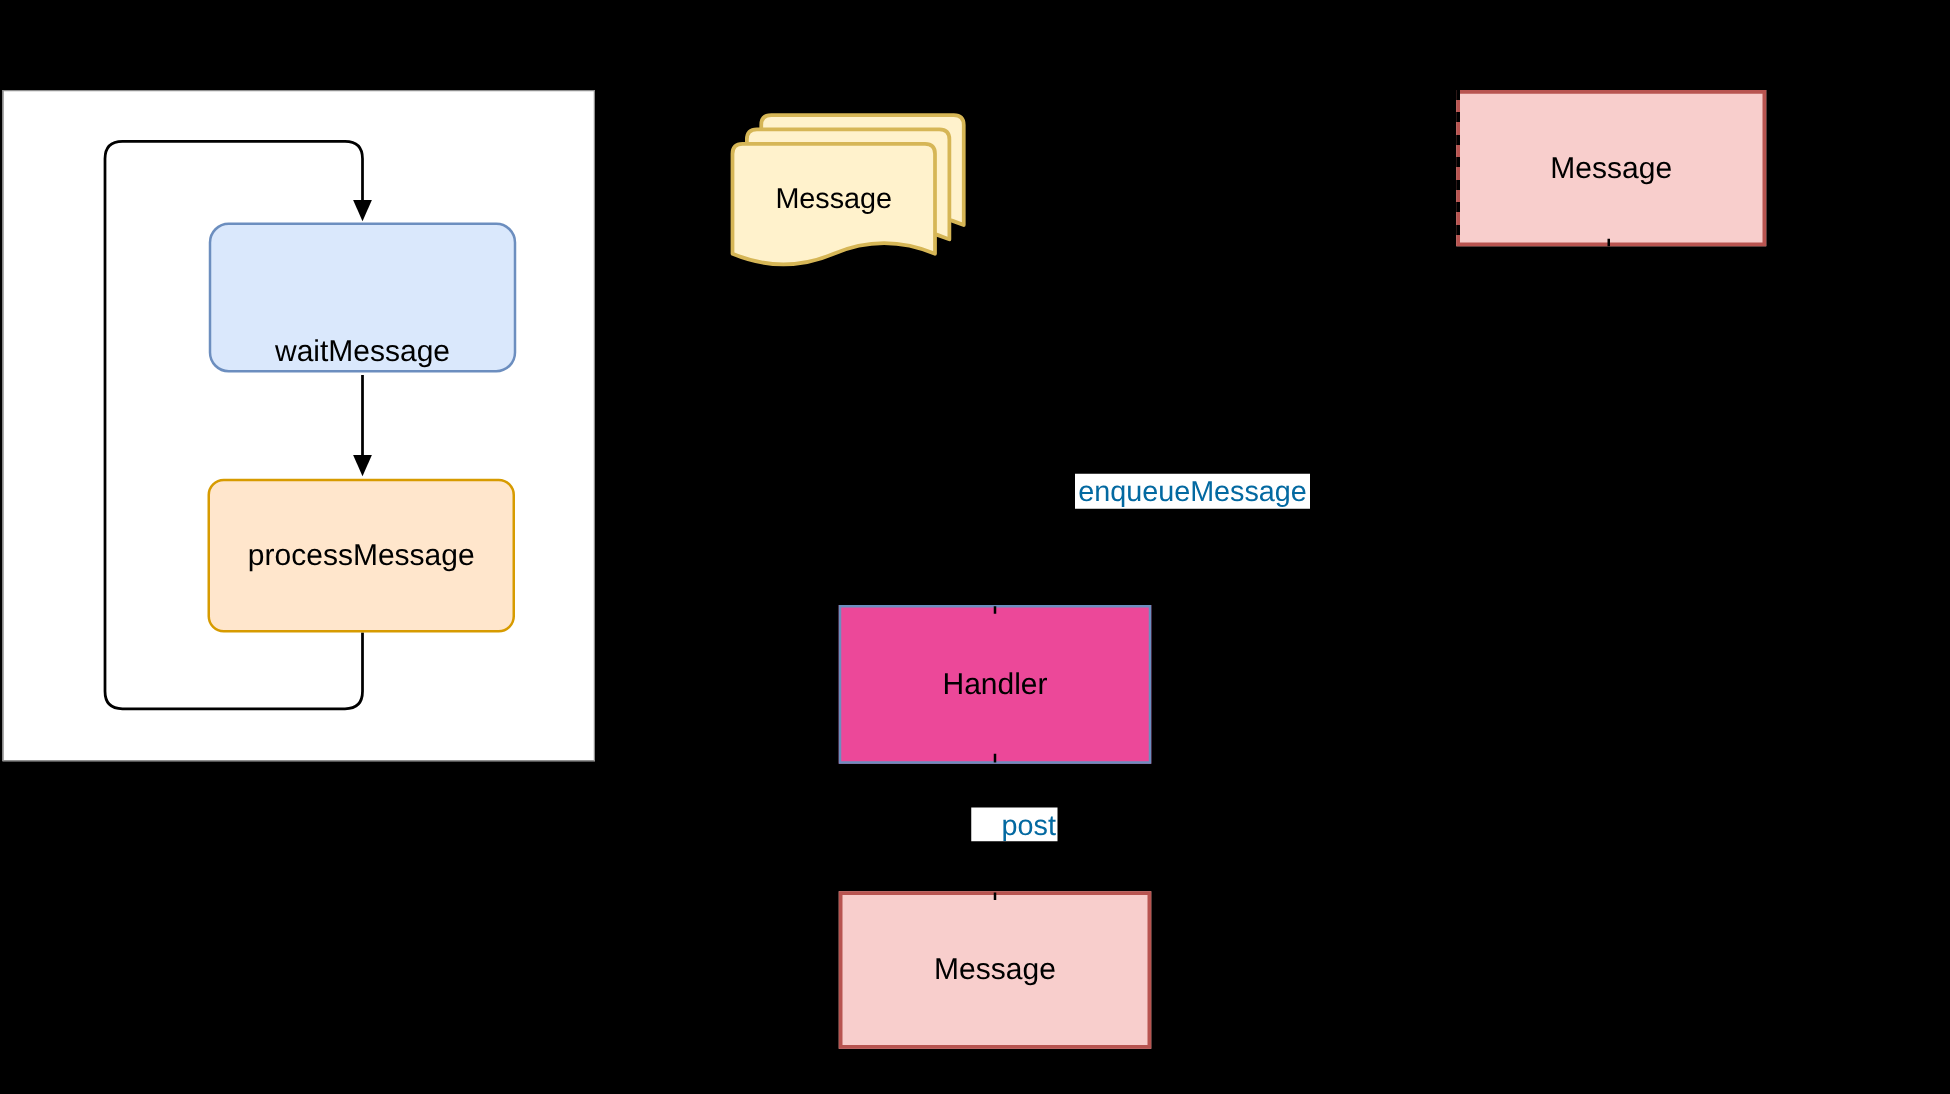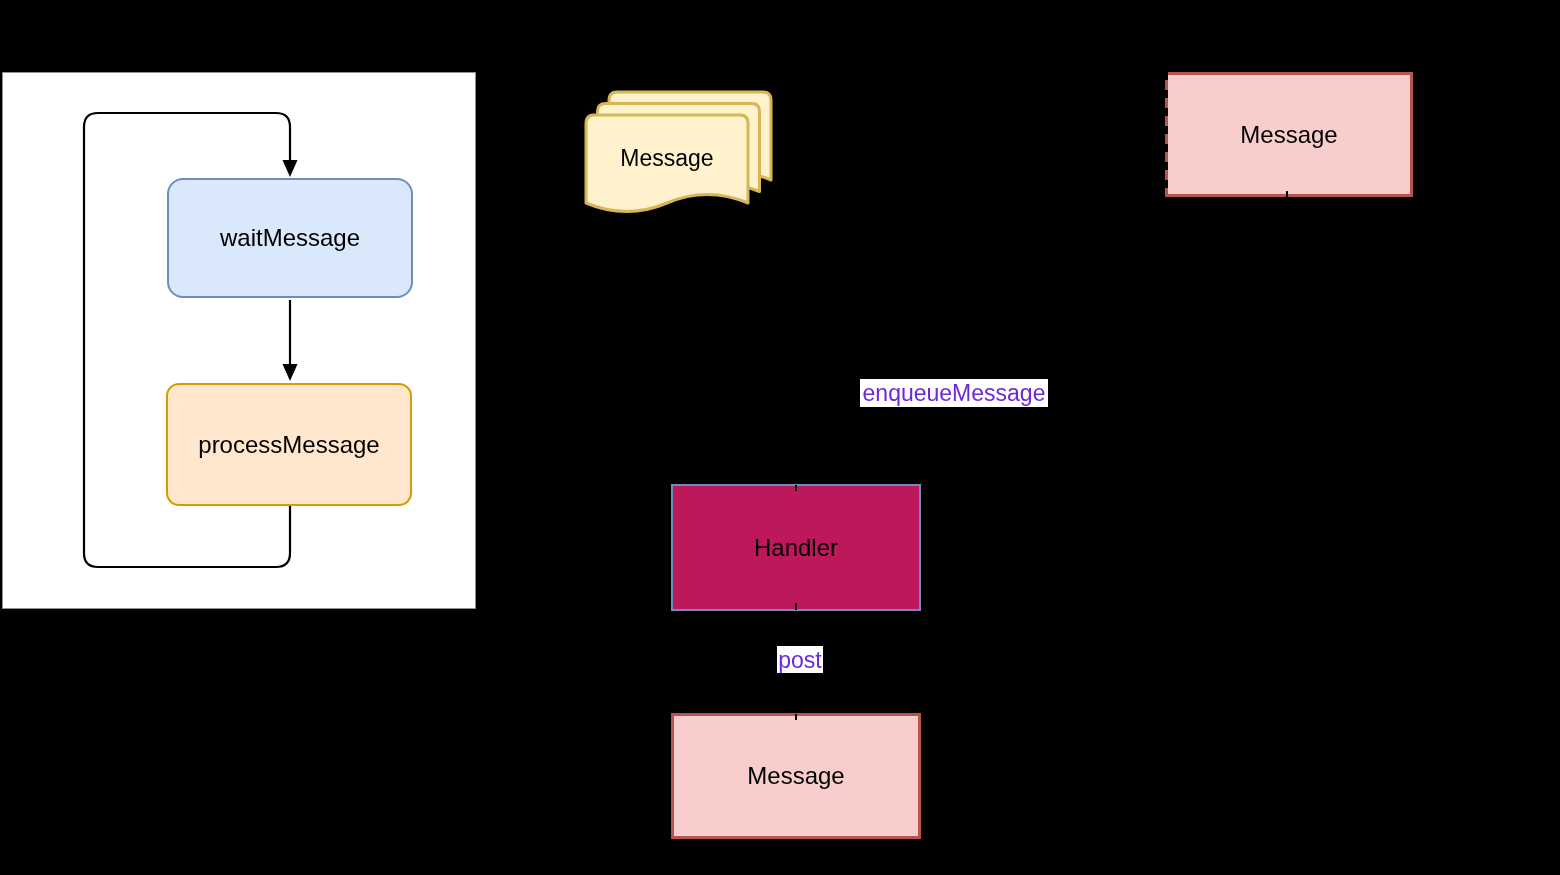--- a/index.html
+++ b/index.html
@@ -21,50 +21,50 @@
   .loop-svg{left:3px;top:73px;width:472px;height:534px;}
   
   .node{
     position:absolute;
     display:flex;align-items:center;justify-content:center;
     font-size:24px;
     box-sizing:border-box;
     text-align:center;
   }
   .node-blue-round{
-    background:#dae8fc;border:2px solid #6c8ebf;border-radius:16px;
+    background:#dae8fc;border:2px solid #6c8ebf;border-radius:16px;align-items:flex-end;
   }
   .node-orange-round{
     background:#ffe6cc;border:2px solid #d79b00;border-radius:16px;
   }
   .node-blue{
-    background:#be185d;border:2px solid #6c8ebf;
+    background:#ec4899;border:2px solid #6c8ebf;
   }
   .node-pink{
     background:#f8cecc;border:3px solid #b85450;
   }
   #wait-box{left:167px;top:178px;width:246px;height:120px;}
   #process-box{left:166px;top:383px;width:246px;height:123px;border-radius:13px;}
   #handler-box{left:671px;top:484px;width:250px;height:127px;}
   #message-bottom-box{left:671px;top:713px;width:250px;height:126px;}
   #message-top-box{left:1165px;top:72px;width:248px;height:125px;}
   
   .dash-edge{
     position:absolute;left:-3px;top:-3px;bottom:-3px;width:3px;
     background:repeating-linear-gradient(to bottom,#000 0 8px,transparent 8px 18px);
   }
   
   .edge-label{
     position:absolute;
-    background:#ffffff;color:#6d28d9;
+    background:#ffffff;color:#0369a1;
     font-size:23px;line-height:28px;
     text-align:center;
   }
   #enqueue-label{left:860px;top:379px;width:188px;height:28px;}
-  #post-label{left:777px;top:646px;width:46px;height:27px;}
+  #post-label{left:777px;top:646px;width:46px;height:27px;padding-left:23px;}
   
   .stub{position:absolute;width:2px;background:#000;z-index:5;}
   #stub-handler-top{left:795px;top:485px;height:6px;}
   #stub-handler-bottom{left:795px;top:603px;height:7px;}
   #stub-msgbottom-top{left:795px;top:714px;height:6px;}
   #stub-msgtop-bottom{left:1286px;top:191px;height:6px;}
   .queue-svg{left:583px;top:88px;width:192px;height:133px;}
   svg text{font-family:"Liberation Sans", sans-serif;}
 </style>
 </head>

